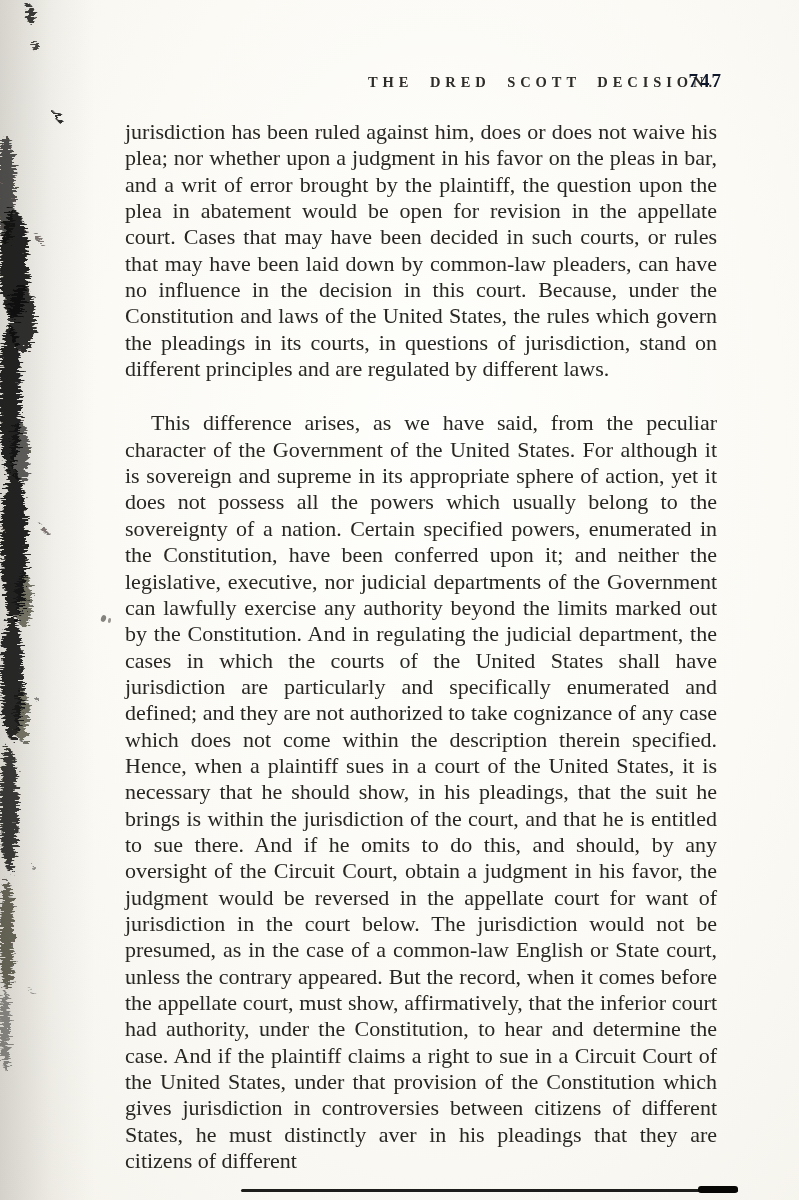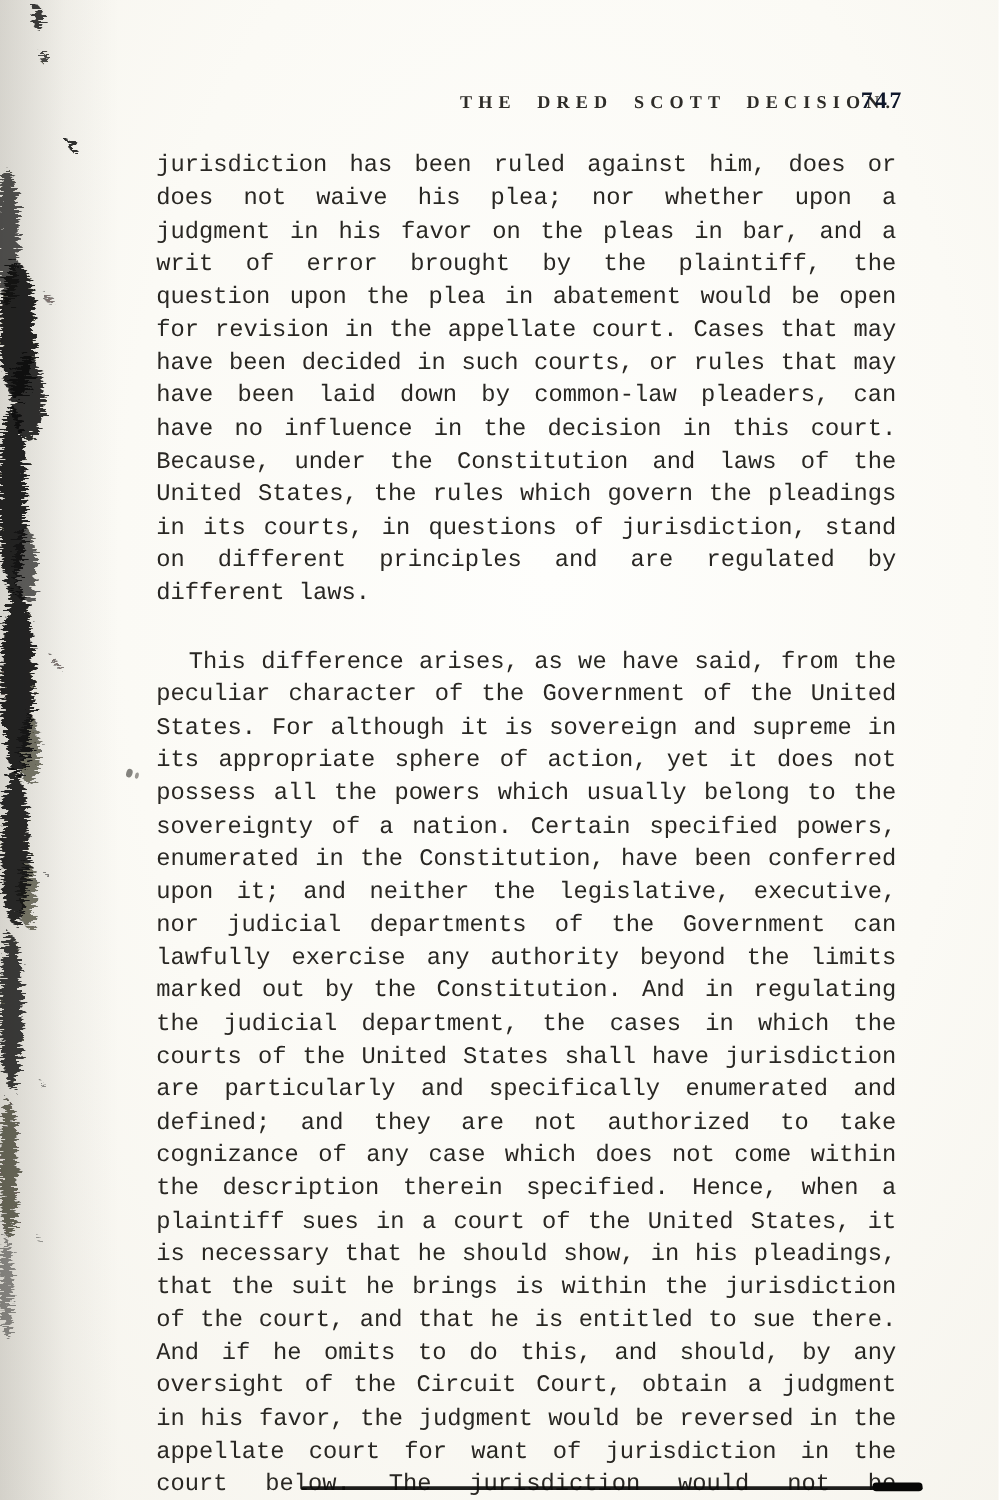--- a/index.html
+++ b/index.html
@@ -52,25 +52,24 @@
     right: -6px;
     top: -4px;
     font-weight: 700;
     font-size: 19px;
     letter-spacing: 2px;
     color: #0f172a;
   }
   p.par {
     margin: 0;
     text-align: justify;
-    font-size: 19px;
+    font-size: 22px;
     line-height: 26.35px;
     color: #292723;
     text-rendering: optimizeLegibility;
-    font-family: Liberation Mono, monospace;
   }
   p.par.indent {
     text-indent: 26px;
     margin-top: 28px;
   }
   .smudge-wrap {
     position: absolute;
     left: 0; top: 0;
     width: 130px; height: 1200px;
     pointer-events: none;

